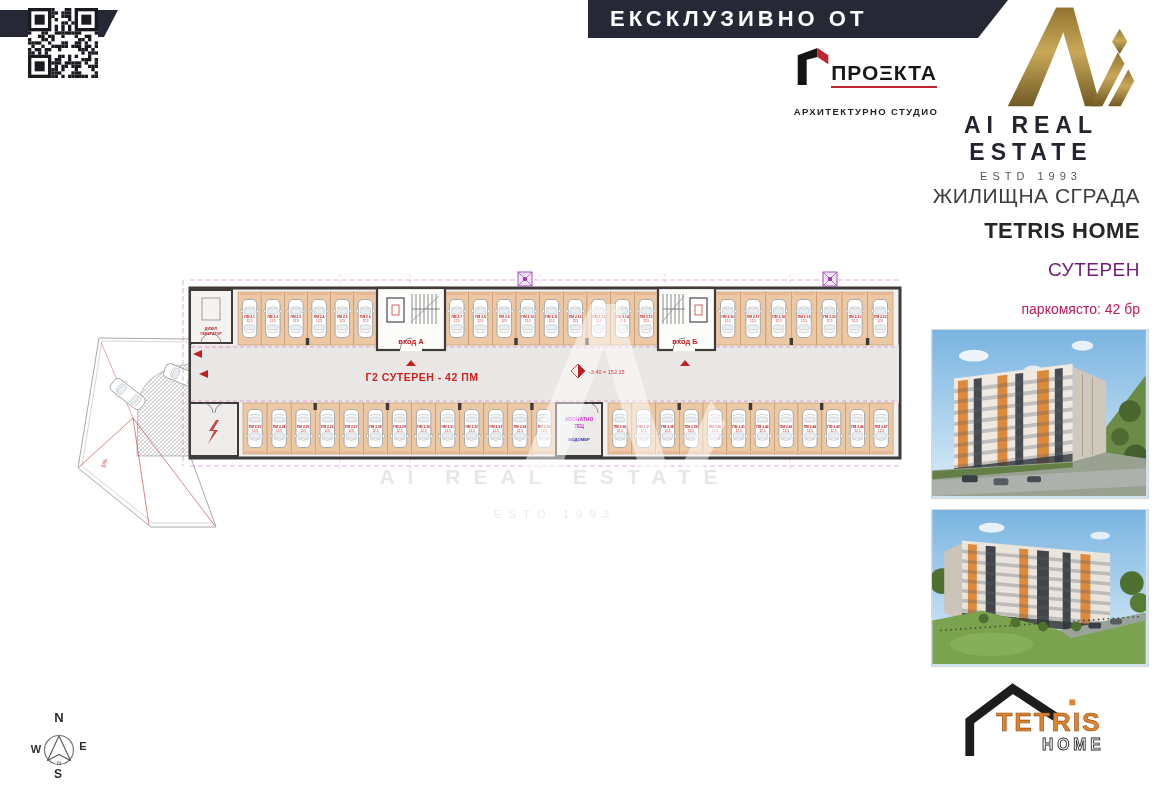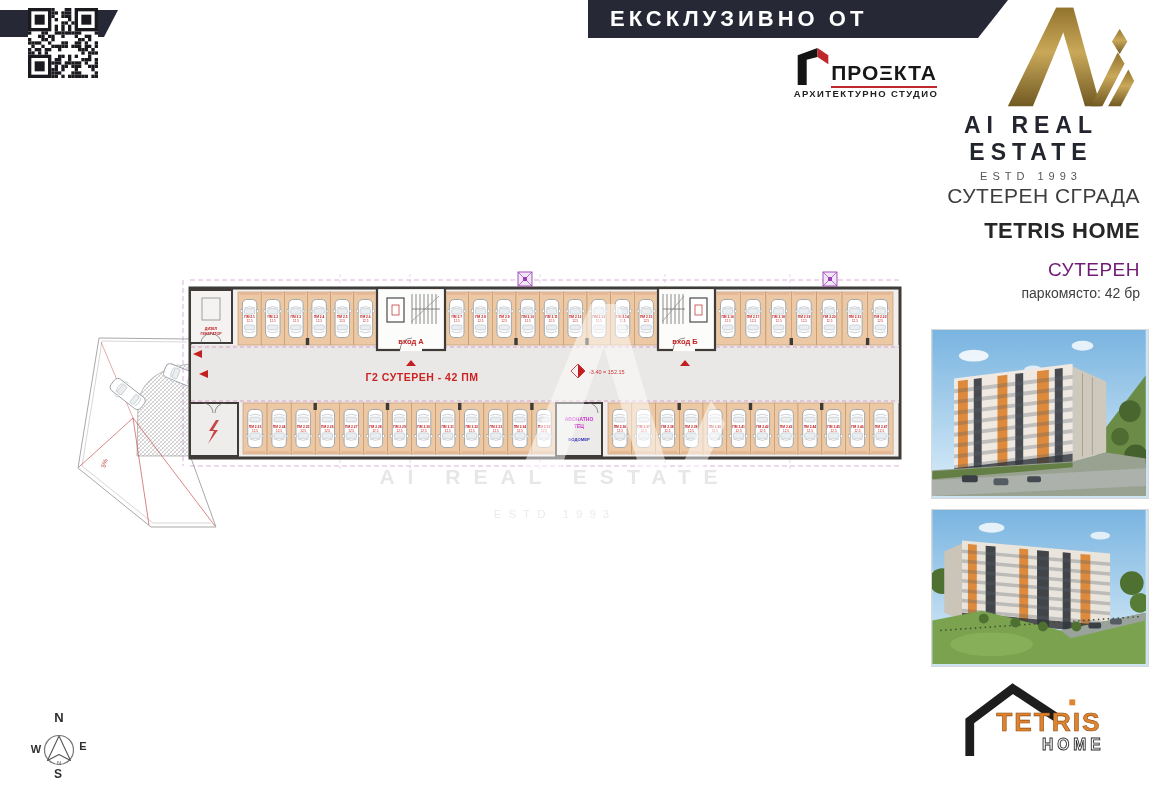--- a/index.html
+++ b/index.html
@@ -16,35 +16,35 @@
   #banner{left:588px;top:0;width:420px;height:38px;background:#262836;
           clip-path:polygon(0 0,100% 0,calc(100% - 30px) 100%,0 100%);
           color:#fff;font-size:22px;font-weight:700;letter-spacing:4px;
           line-height:38px;padding-left:22px;box-sizing:border-box;}
 
   
   #architect{left:786px;top:44px;width:160px;text-align:center;}
   #architect .row{display:flex;align-items:flex-end;justify-content:center;}
   #architect .name{font-size:21px;font-weight:800;color:#171717;letter-spacing:1px;
                    border-bottom:2px solid #c0272d;padding-bottom:1px;}
-  #architect .sub{font-size:9.5px;font-weight:700;color:#222;letter-spacing:1.4px;margin-top:0;}
+  #architect .sub{font-size:9.5px;font-weight:700;color:#222;letter-spacing:1.4px;margin-top:18px;}
 
   
   #brand-logo{left:998px;top:2px;width:145px;height:108px;}
   #brand-text{left:900px;top:112px;width:262px;text-align:center;}
   #brand-text .nm{font-size:23px;font-weight:800;color:#23252e;letter-spacing:6px;}
   #brand-text .es{font-size:11px;color:#555;letter-spacing:5px;margin-top:4px;}
 
   
   #bld{left:905px;top:184px;width:235px;text-align:right;}
   #bld .t1{font-size:21px;color:#3d3d3d;letter-spacing:.5px;}
   #bld .t2{font-size:22px;font-weight:800;color:#262626;letter-spacing:.5px;margin-top:10px;}
   #lvl{left:905px;top:259px;width:235px;text-align:right;}
   #lvl .t1{font-size:19px;font-weight:400;color:#701a75;letter-spacing:.5px;}
-  #lvl .t2{font-size:14px;color:#404040;margin-top:4px;}
+  #lvl .t2{font-size:14px;color:#be185d;margin-top:20px;}
 
   .render{left:931px;width:216px;border:1px solid #d7d7d7;background:#cfe4f2;}
   #render1{top:329px;height:168px;}
   #render2{top:509px;height:156px;}
   .render svg{display:block;}
 
   #tetris-logo{left:952px;top:676px;width:180px;height:82px;}
 
   #web-row{left:928px;top:758px;width:235px;display:flex;align-items:center;gap:8px;}
   #web-row .url{color:#b5954a;font-size:16px;letter-spacing:.5px;flex:1;}
@@ -249,21 +249,21 @@
     <path d="M96,108 L124,52 L131,64 L108,108 Z" fill="url(#gold)"></path>
     <path d="M114,108 L135,70 L141,82 L127,108 Z" fill="url(#gold)"></path>
     <polygon points="126,28 134,41 126,54 118,41" fill="url(#gold)"></polygon>
   </svg>
   <div class="abs" id="brand-text">
     <div class="nm">AI REAL ESTATE</div>
     <div class="es">ESTD 1993</div>
   </div>
 
   <div class="abs" id="bld">
-    <div class="t1">СУТЕРЕН СГРАДА</div>
+    <div class="t1">ЖИЛИЩНА СГРАДА</div>
     <div class="t2">TETRIS HOME</div>
   </div>
   <div class="abs" id="lvl">
     <div class="t1">СУТЕРЕН</div>
     <div class="t2">паркомясто: 42 бр</div>
   </div>
 
   <div class="abs render" id="render1">
     <svg width="214" height="166" viewBox="0 0 216 168">
       <defs>

